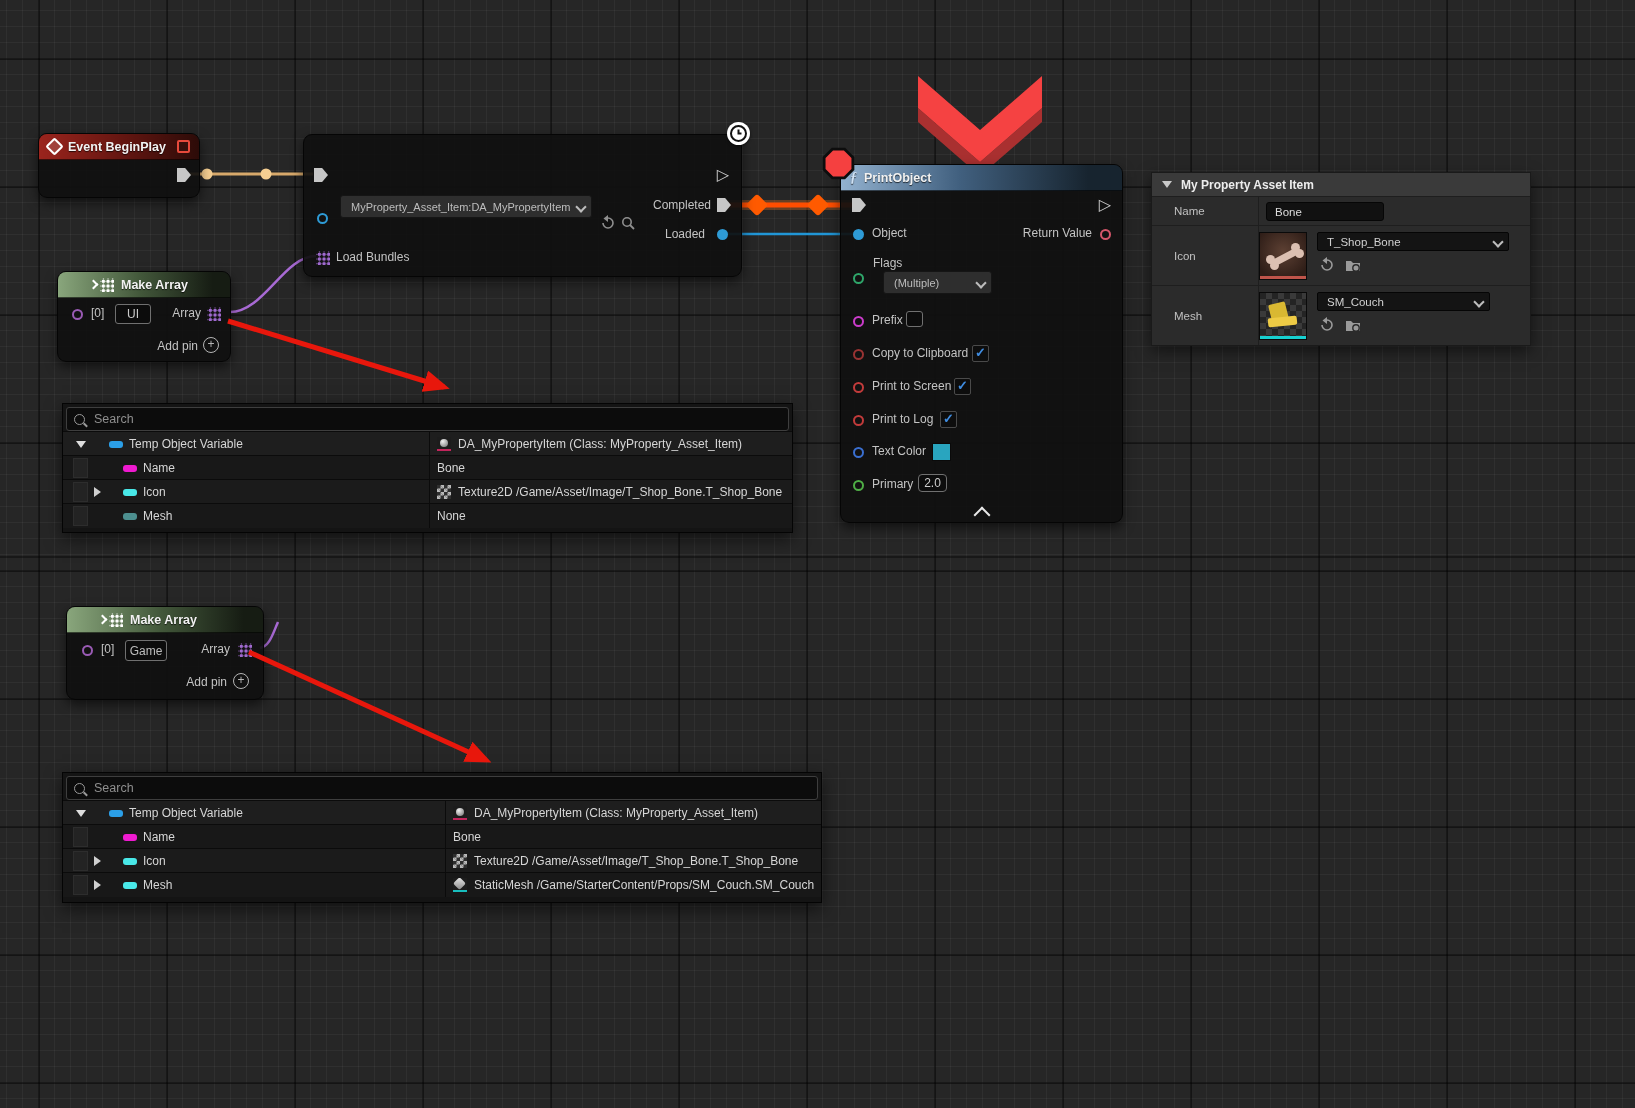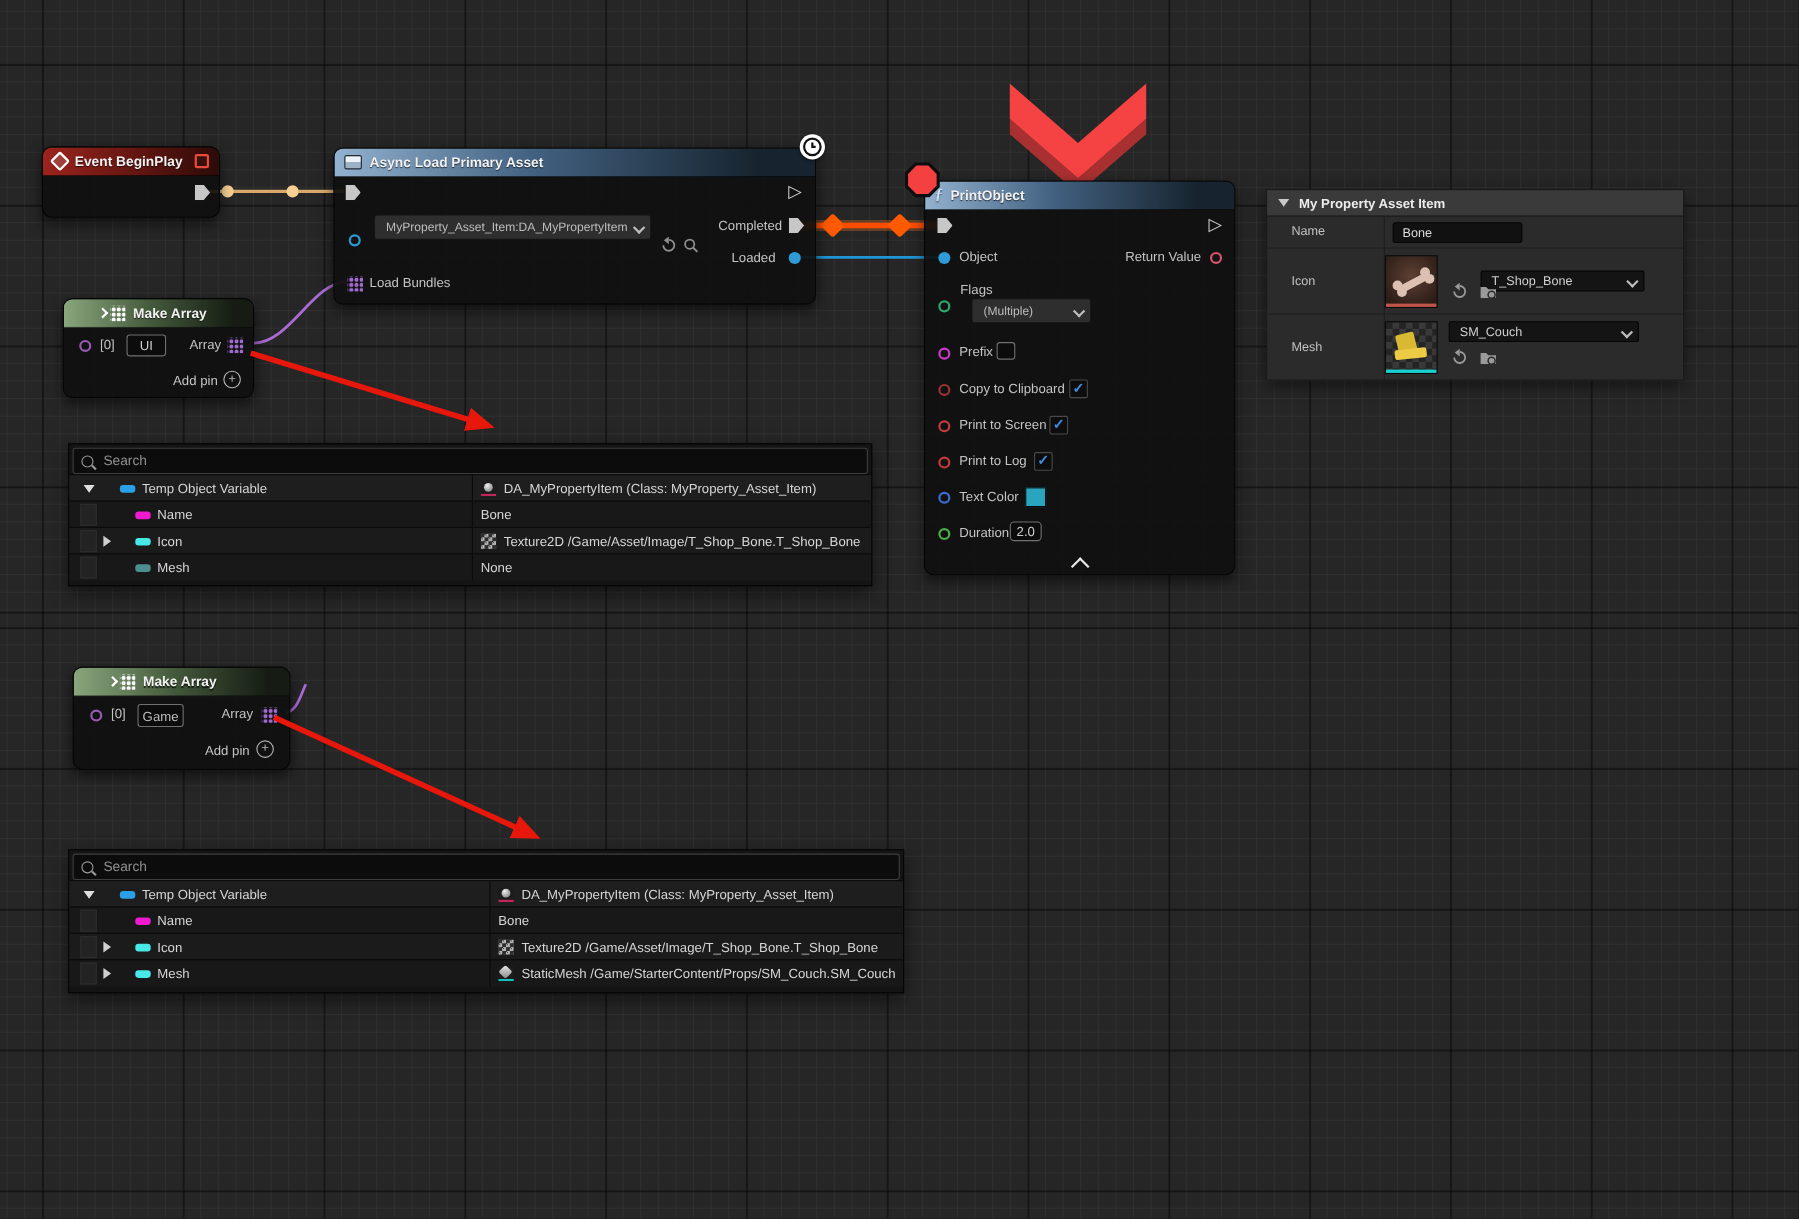--- a/index.html
+++ b/index.html
@@ -164,24 +164,20 @@
   <div class="node" style="left:38px;top:133px;width:160px;height:63px;">
     <div class="nhead red">
       <span class="ev-diamond"></span>
       <span>Event BeginPlay</span>
       <span style="margin-left:auto;width:9px;height:9px;border:2px solid #e84a3c;border-radius:2px;background:#38100c;"></span>
     </div>
     <div class="exec" style="right:8px;top:34px;"></div>
   </div>
 
   <div class="node" style="left:303px;top:134px;width:437px;height:141px;">
-    <div class="nhead blue">
-      <span class="win-icon"></span>
-      <span>Async Load Primary Asset</span>
-    </div>
     <div class="clock" style="right:-9px;top:-13px;">
       <svg width="23" height="23">
           <circle cx="11.5" cy="11.5" r="7.5" fill="none" stroke="#111" stroke-width="2"></circle>
           <path d="M11.5 7.5 V11.5 H14.5" stroke="#111" stroke-width="2" fill="none"></path>
         </svg>
     </div>
     <div class="exec" style="left:10px;top:33px;"></div>
     <div class="exec-hollow" style="right:12px;top:33px;"></div>
     <div class="plabel" style="left:37px;top:62px;">Primary Asset</div>
     <div class="pin hollow" style="--c:#2e9bd6;left:13px;top:78px;"></div>
@@ -246,21 +242,21 @@
 
     <div class="pin hollow" style="--c:#c23b3b;left:12px;top:250px;"></div>
     <div class="plabel" style="left:31px;top:247px;text-align:right;">Print to Log</div>
     <div class="checkbox checked" style="left:99px;top:246px;"></div>
 
     <div class="pin hollow" style="--c:#3a6fd0;left:12px;top:282px;"></div>
     <div class="plabel" style="left:31px;top:279px;">Text Color</div>
     <div class="swatch" style="left:91px;top:278px;background:#29a5bf;"></div>
 
     <div class="pin hollow" style="--c:#4fae46;left:12px;top:315px;"></div>
-    <div class="plabel" style="left:31px;top:312px;">Duration</div>
+    <div class="plabel" style="left:31px;top:312px;">Primary</div>
     <div class="txtbox" style="left:77px;top:309px;width:29px;height:18px;border-radius:4px;">2.0</div>
 
     <div class="upchev" style="left:135px;top:344px;"></div>
   </div>
 
   <div class="node" style="left:57px;top:271px;width:172px;height:89px;">
     <div class="nhead green">
       <span class="arr-head-icon">
         <span class="arr-brk"></span>
           <span class="gridpin inhead" style="--c:#ffffff;"></span>
@@ -396,21 +392,21 @@
     <div class="drow" style="top:52px;height:60px;">
       <span class="dlabel" style="top:24px;">Icon</span>
       <div class="thumb bone" style="left:107px;top:6px;">
         <span class="bone-bar"></span>
         <span class="bone-knob" style="left:6px;top:22px;"></span>
           <span class="bone-knob" style="left:10px;top:28px;"></span>
         <span class="bone-knob" style="left:31px;top:10px;"></span>
           <span class="bone-knob" style="left:35px;top:16px;"></span>
         <span class="ubar" style="background:#c0544a;"></span>
       </div>
-      <div class="dcombo" style="left:165px;top:20px;width:149px;height:19px;margin-left:29px;">
+      <div class="dcombo" style="left:165px;top:6px;width:192px;height:19px;">
         <span>T_Shop_Bone</span>
         <span class="chev" style="position:absolute;right:6px;top:5px;"></span>
       </div>
       <div class="icon16" style="left:167px;top:31px;">
         <svg width="16" height="16">
             <path d="M8 3 a5 5 0 1 1 -5 5" fill="none" stroke="#9a9a9a" stroke-width="1.6"></path>
             <polygon points="8,0 8,7 3.5,3.5" fill="#9a9a9a"></polygon>
           </svg>
       </div>
       <div class="icon16" style="left:193px;top:31px;">

